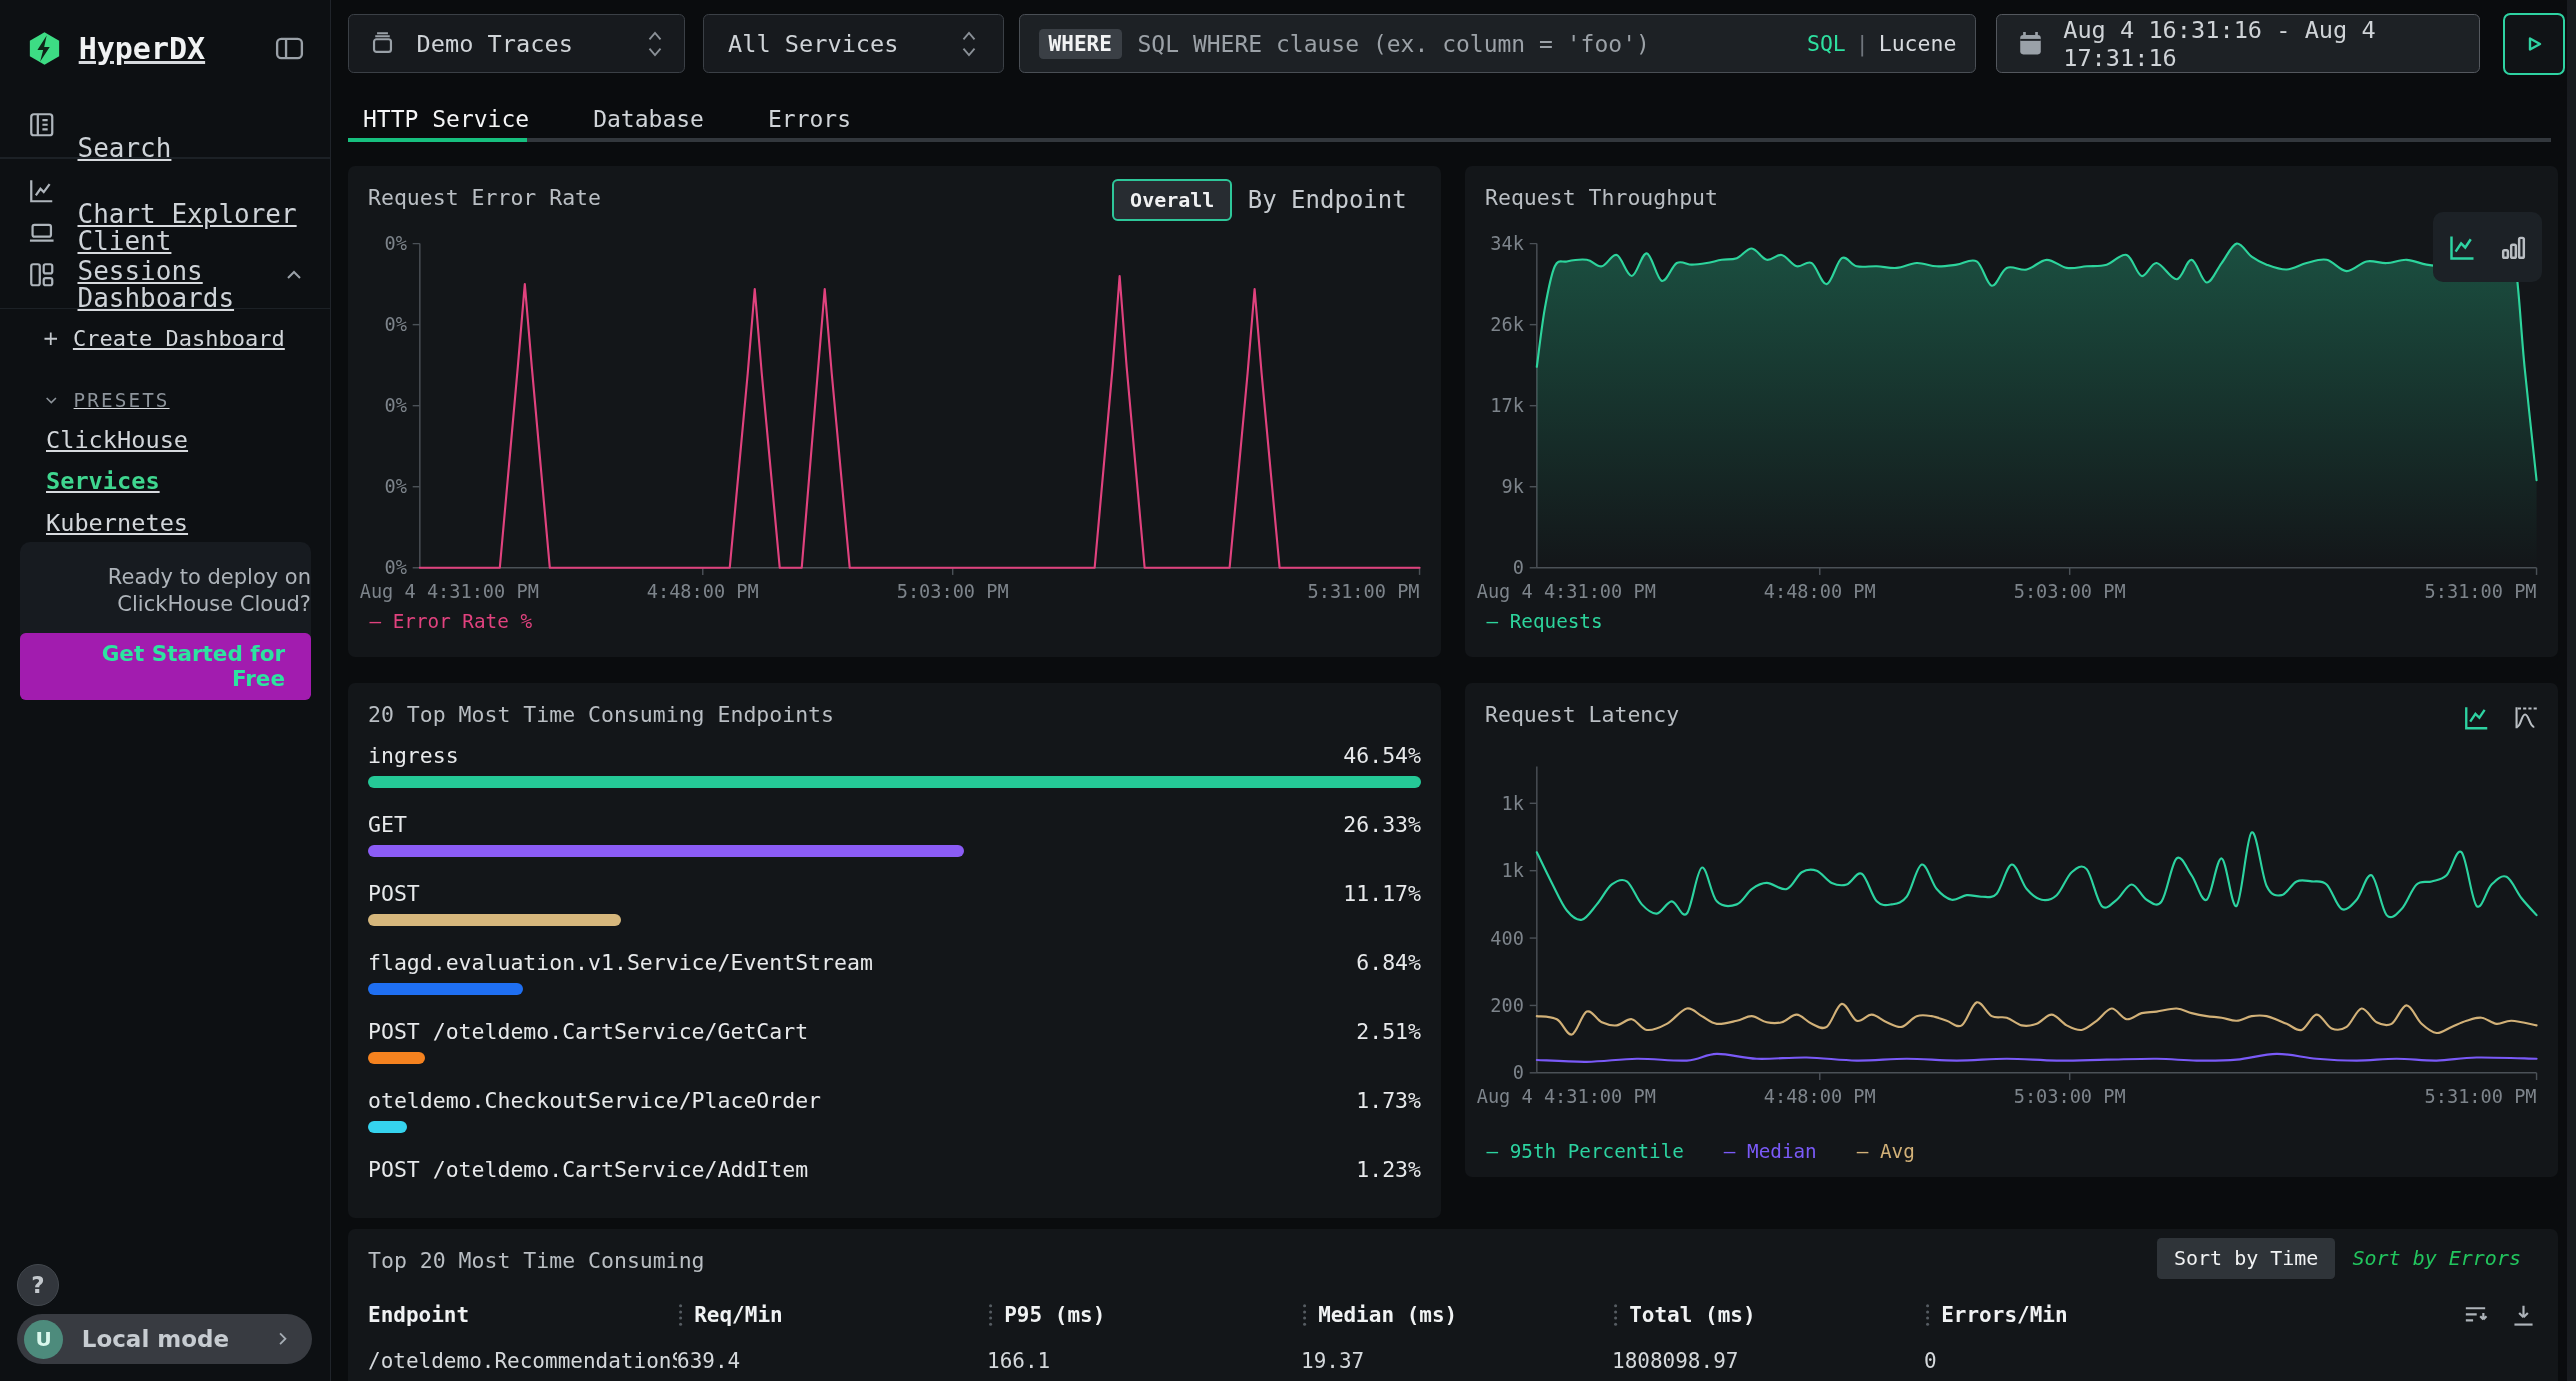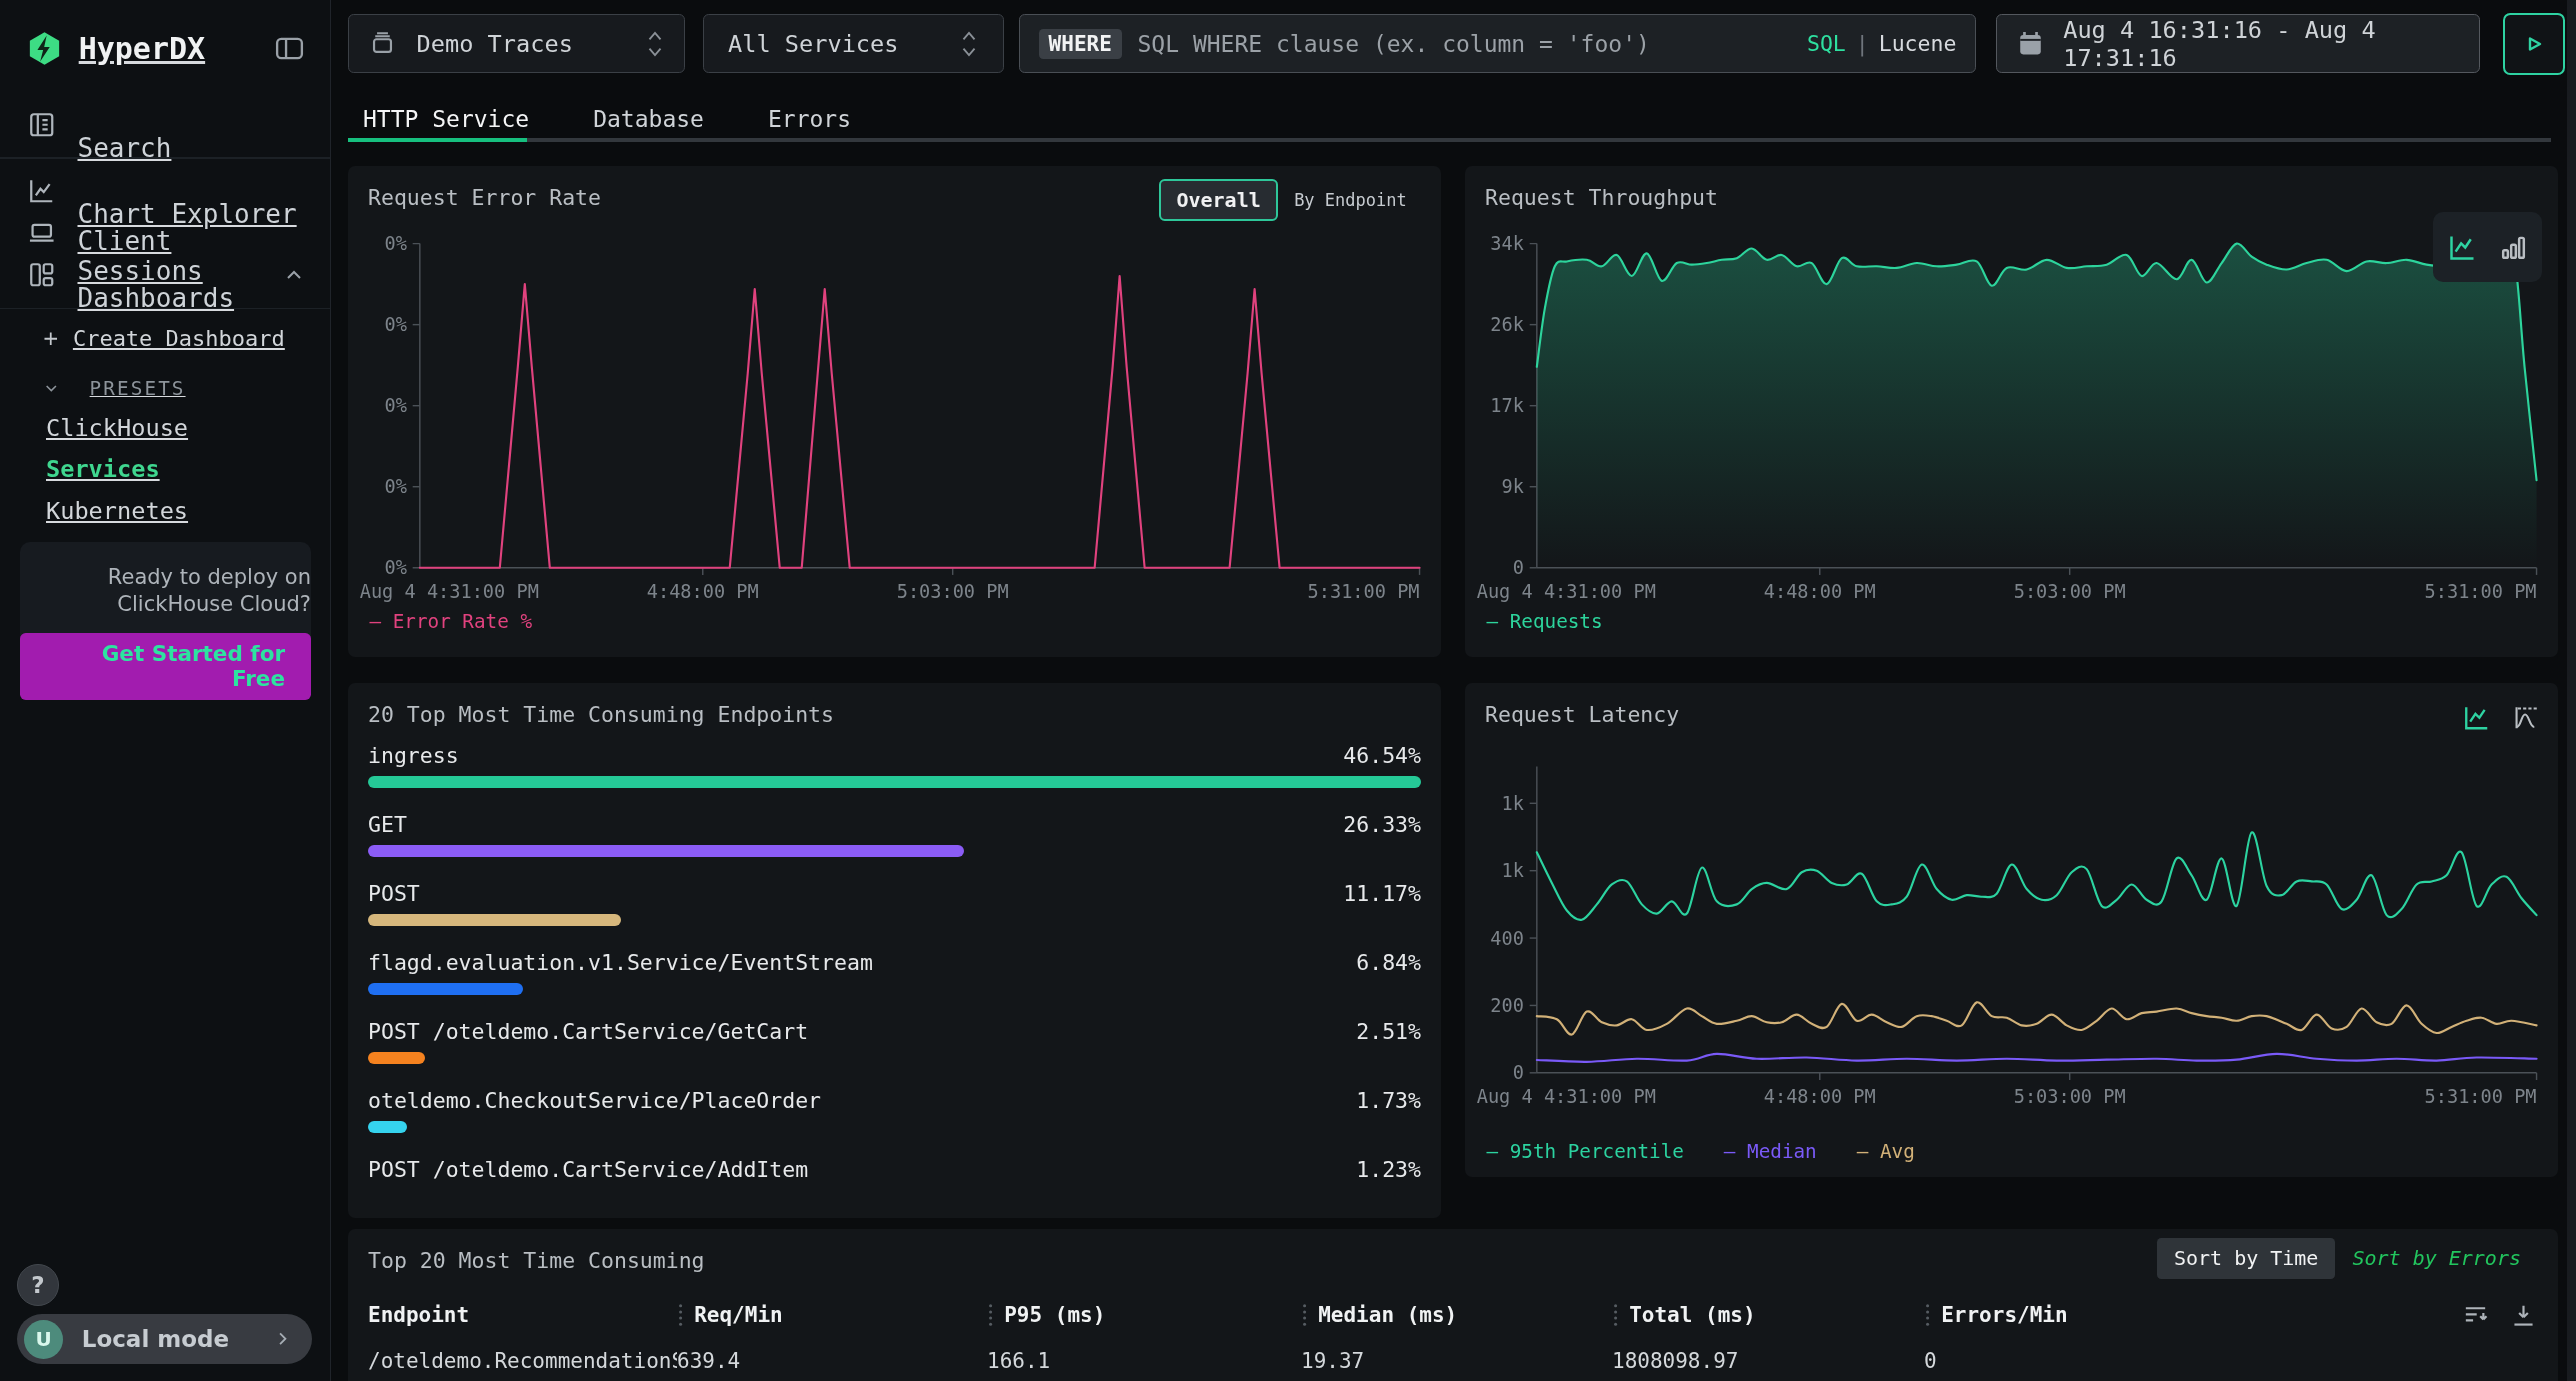--- a/index.html
+++ b/index.html
@@ -15,21 +15,21 @@
   .logo-text{font-size:30px;font-weight:bold;color:#f0f2f3;margin-left:15.7px;flex:1;}
   .collapse-btn{color:#9aa1a8;width:33px;height:33px;}
   .nav{margin-top:37px;}
   .nav-item{display:flex;align-items:center;height:42px;padding:0 24px 0 26px;color:#ced3d8;font-size:26px;}
   .nav-item .nicon{width:31.5px;height:31.5px;color:#aeb5bc;margin-right:20px;flex:0 0 auto;}
   .nav-item .grow{flex:1;margin-top:45px;}
   .nav-item .chev{width:24px;height:24px;color:#9aa1a8;}
   .sep{height:1.4px;background:#1c2126;margin:11.4px 0;}
   .sub-item{display:flex;align-items:center;height:36px;padding-left:40px;color:#d2d6da;font-size:22px;margin-top:10px;}
   .sub-item .plus{width:21.5px;height:21.5px;margin-right:11.4px;color:#c3c8cd;}
-  .presets-row{display:flex;align-items:center;height:31.5px;padding-left:42px;color:#8d949b;font-size:19.3px;letter-spacing:2.1px;margin-top:16px;gap:16px;}
+  .presets-row{display:flex;align-items:center;height:31.5px;padding-left:42px;color:#8d949b;font-size:19.3px;letter-spacing:2.1px;margin-top:28px;}
   .presets-row .chev{width:18.6px;height:18.6px;margin-right:13px;}
   .preset-item{height:36px;display:flex;align-items:center;padding-left:46px;font-size:23.6px;color:#d2d6da;margin-top:5.7px;}
   .preset-item.active{color:#3fd68f;font-weight:bold;}
   .promo{position:absolute;left:20px;top:542px;width:291px;height:135px;background:#171b20;border-radius:10px;text-align:right;padding-top:21.5px;}
   .promo .pline{color:#aeb4ba;font-size:21px;line-height:27px;}
   .promo .cta{display:inline-block;margin-top:15px;background:#a21caf;color:#2de3a0;font-weight:bold;font-size:21.5px;
               padding:8.6px 26px;border-radius:5.7px;}
   .help-btn{position:absolute;left:17px;top:1264px;width:42px;height:42px;border-radius:50%;background:#32363c;border:1.4px solid #43484e;
             color:#c3c8cd;font-size:23px;font-weight:bold;display:flex;align-items:center;justify-content:center;}
   .user-pill{position:absolute;left:17px;top:1314px;width:295px;height:50px;border-radius:26px;background:rgba(125,132,142,0.38);
@@ -81,21 +81,21 @@
   .chart{position:absolute;left:5.7px;top:66px;width:1077px;height:376px;}
   #card-latency .chart{top:72px;height:358px;}
   .legend{position:absolute;left:21.5px;top:444px;font-size:19.3px;display:flex;gap:40px;}
   #card-latency .legend{top:457px;align-items:center;}
   .legend .li{white-space:nowrap;}
 
   
   .toggle-group{position:absolute;right:18.6px;top:13px;display:flex;align-items:center;}
   .btn-overall{border:2.1px solid #2ec79a;background:#272c31;border-radius:5.7px;color:#f0f1f2;font-weight:bold;
                font-size:20px;padding:7.2px 15.7px;margin-left:46px;}
-  .btn-byendpoint{color:#c6cbd0;font-size:17px;padding:7.2px 15.7px;}
+  .btn-byendpoint{color:#c6cbd0;font-size:24px;padding:7.2px 15.7px;}
 
   
   .chart-chip{position:absolute;right:15.7px;top:46px;width:109px;height:70px;background:#1c2126;border-radius:10px;
               display:flex;align-items:center;justify-content:center;gap:18.6px;z-index:5;}
   .chip-icon{width:33px;height:33px;color:#b9bec3;}
   .chip-icon.g{color:#2ed3a2;}
   .lat-icons{position:absolute;right:17px;top:18.6px;display:flex;gap:17px;}
   .lat-icons .chip-icon{width:31.5px;height:31.5px;}
 
   

